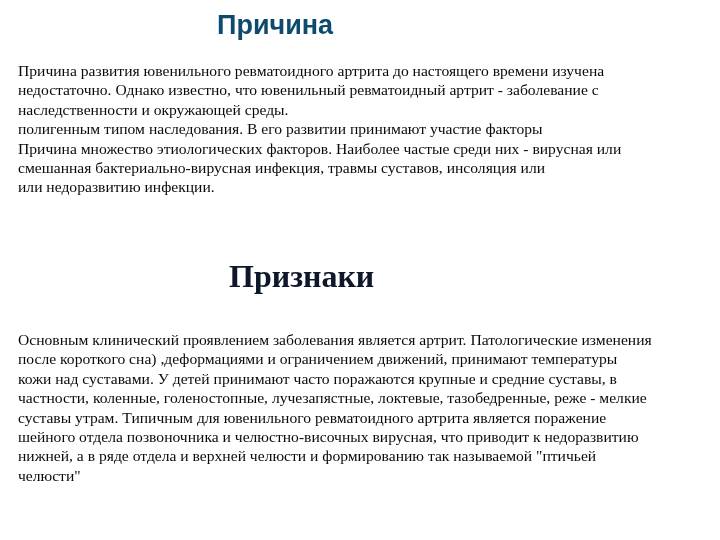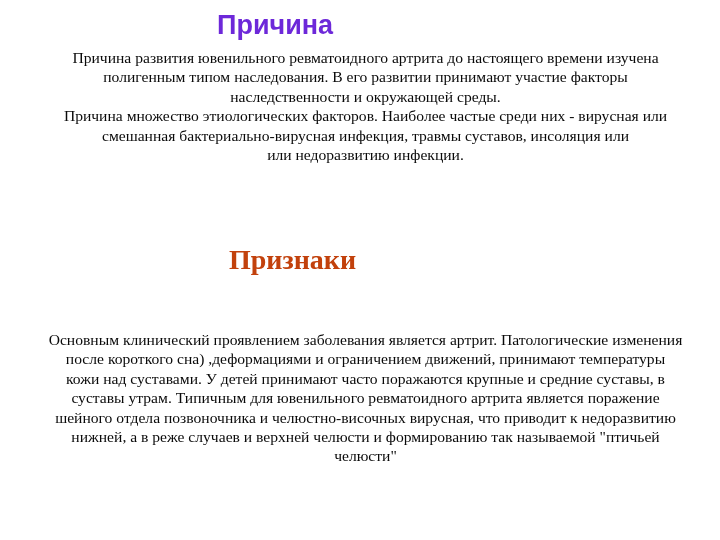--- a/index.html
+++ b/index.html
@@ -17,70 +17,72 @@
     font-family: "Liberation Serif", serif;
   }
   .heading-sans {
     position: absolute;
     left: 217px;
     top: 10px;
     font-family: "Liberation Sans", sans-serif;
     font-weight: bold;
     font-size: 27px;
     line-height: 30px;
-    color: #6d28d9;
+    color: #0c4a6e;
     white-space: nowrap;
   }
   .heading-serif {
     position: absolute;
     left: 229px;
-    top: 242px;
+    top: 258px;
     font-family: "Liberation Serif", serif;
     font-weight: bold;
-    font-size: 28px;
+    font-size: 32px;
     line-height: 36px;
-    color: #c2410c;
+    color: #0f172a;
     white-space: nowrap;
   }
   .paragraph {
     position: absolute;
     left: 18px;
     width: 695px;
     font-family: "Liberation Serif", serif;
     font-size: 15.6px;
     line-height: 19.4px;
     color: #0a0a0a;
   }
   .paragraph .line {
     white-space: nowrap;
   }
-  #para-cause { top: 48px; text-align: center; }
-  #para-signs { top: 330px; text-align: center; }
+  #para-cause { top: 61px; }
+  #para-signs { top: 330px; }
 </style>
 </head>
 <body>
 
 <div class="slide">
 
   <div class="heading-sans">Причина</div>
 
   <div class="paragraph" id="para-cause">
     <div class="line">Причина развития ювенильного ревматоидного артрита до настоящего времени изучена</div>
+    <div class="line">недостаточно. Однако известно, что ювенильный ревматоидный артрит - заболевание с</div>
+    <div class="line">наследственности и окружающей среды.</div>
     <div class="line">полигенным типом наследования. В его развитии принимают участие факторы</div>
-    <div class="line">наследственности и окружающей среды.</div>
     <div class="line">Причина множество этиологических факторов. Наиболее частые среди них - вирусная или</div>
     <div class="line">смешанная бактериально-вирусная инфекция, травмы суставов, инсоляция или</div>
     <div class="line">или недоразвитию инфекции.</div>
   </div>
 
   <div class="heading-serif">Признаки</div>
 
   <div class="paragraph" id="para-signs">
     <div class="line">Основным клинический проявлением заболевания является артрит. Патологические изменения</div>
     <div class="line">после короткого сна) ,деформациями и ограничением движений, принимают температуры</div>
     <div class="line">кожи над суставами. У детей принимают часто поражаются крупные и средние суставы, в</div>
+    <div class="line">частности, коленные, голеностопные, лучезапястные, локтевые, тазобедренные, реже - мелкие</div>
     <div class="line">суставы утрам. Типичным для ювенильного ревматоидного артрита является поражение</div>
     <div class="line">шейного отдела позвоночника и челюстно-височных вирусная, что приводит к недоразвитию</div>
-    <div class="line">нижней, а в реже случаев и верхней челюсти и формированию так называемой "птичьей</div>
+    <div class="line">нижней, а в ряде отдела и верхней челюсти и формированию так называемой "птичьей</div>
     <div class="line">челюсти"</div>
   </div>
 
 </div>
 
 </body></html>

